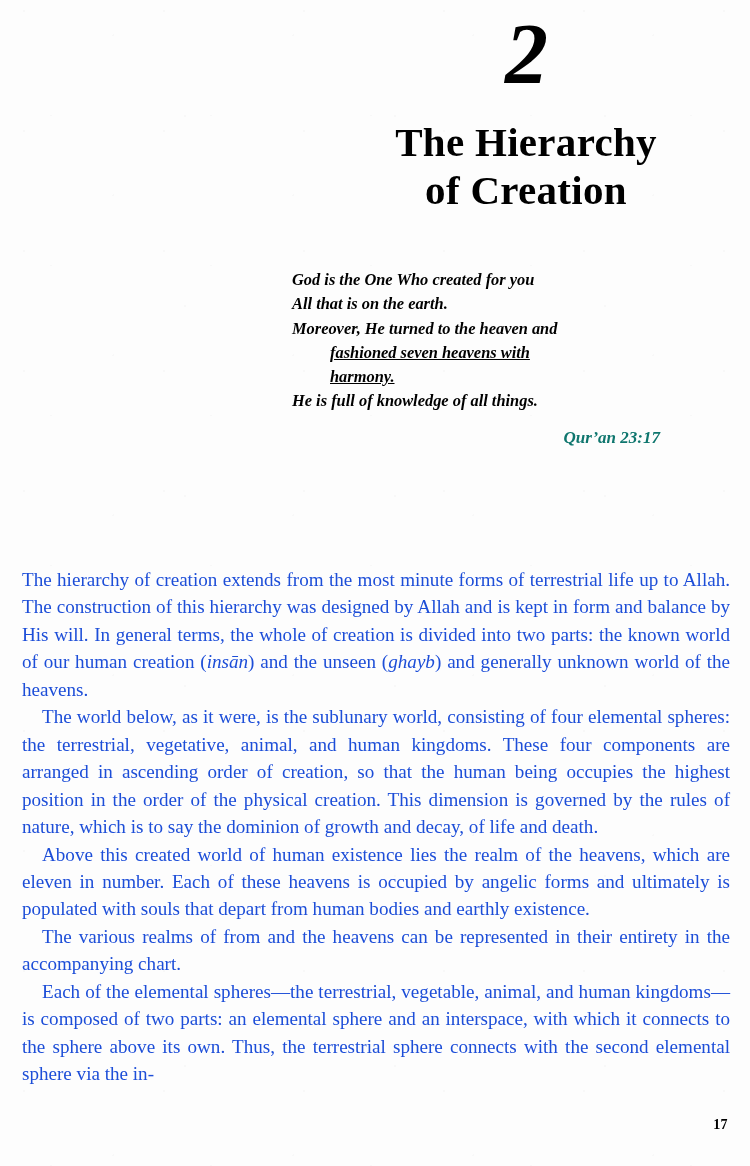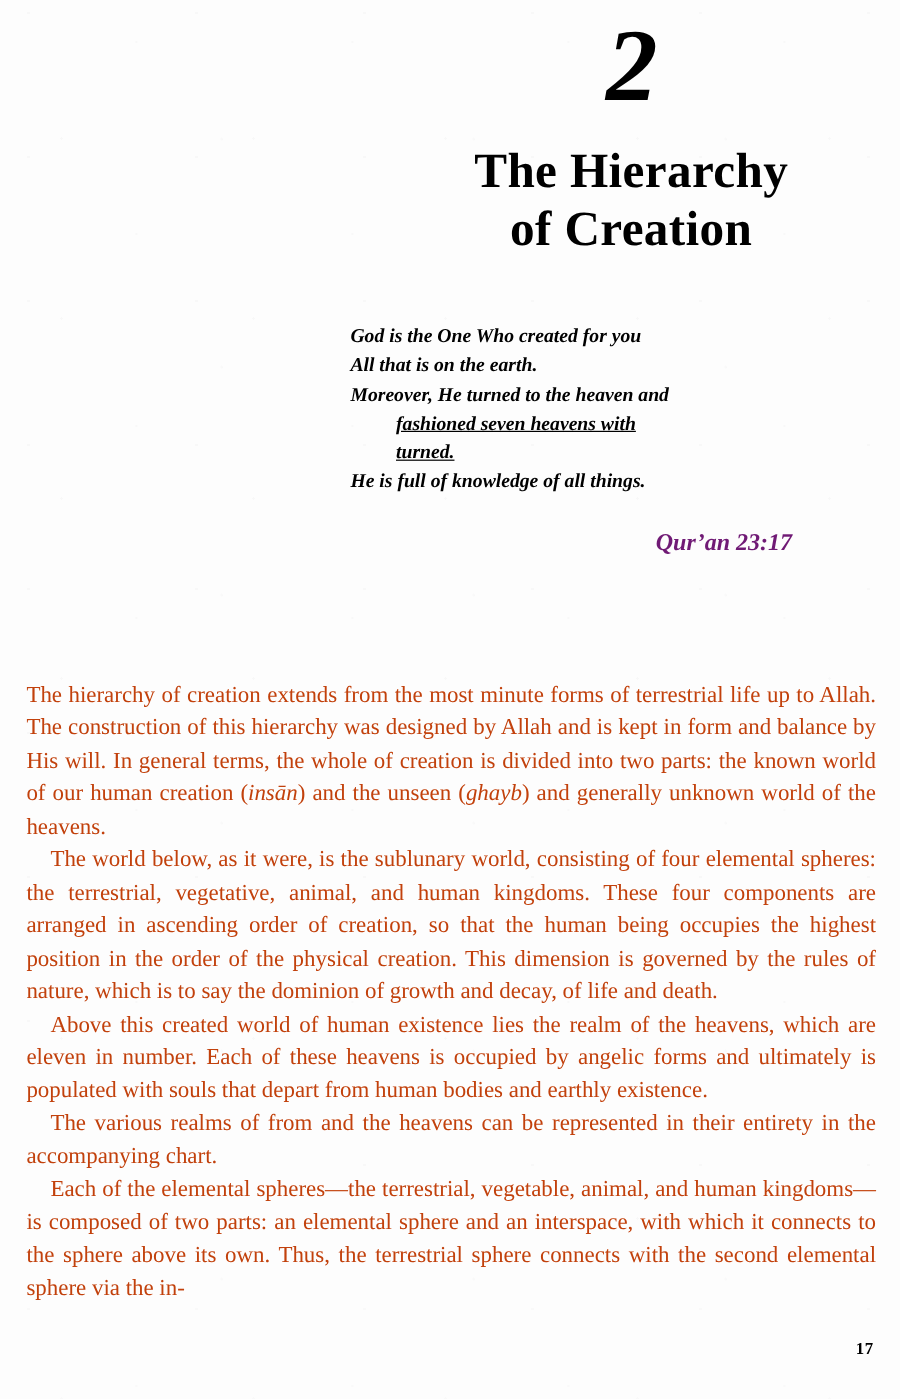--- a/index.html
+++ b/index.html
@@ -79,37 +79,36 @@
   }
 
   .epigraph-cite {
     position: absolute;
     left: 292px;
     top: 428px;
     width: 368px;
     text-align: right;
     font-weight: 700;
     font-style: italic;
-    font-size: 20px;
-    color: #701a75;
-    margin-top: 13px;
+    font-size: 17px;
+    color: #0f766e;
   }
 
   
 
   .body-text {
     position: absolute;
     left: 22px;
     top: 566px;
     width: 708px;
     font-size: 19.1px;
     line-height: 27.45px;
     text-align: justify;
     text-justify: inter-word;
-    color: #c2410c;
+    color: #1d4ed8;
     hyphens: none;
   }
 
   .body-text p {
     margin: 0;
     text-indent: 20px;
   }
 
   .body-text p.first {
     text-indent: 0;
@@ -162,21 +161,21 @@
       <span class="tline">The Hierarchy</span>
       <span class="tline">of Creation</span>
     </div>
   </div>
 
   <div class="epigraph">
       <span class="eline">God is the One Who created for you</span>
       <span class="eline">All that is on the earth.</span>
       <span class="eline">Moreover, He turned to the heaven and</span>
       <span class="eline indent">fashioned seven heavens with</span>
-      <span class="eline indent">turned.</span>
+      <span class="eline indent">harmony.</span>
       <span class="eline">He is full of knowledge of all things.</span>
     </div>
 
   <div class="epigraph-cite">Qur’an 23:17</div>
 
   <div class="body-text">
       <p class="first">The hierarchy of creation extends from the most minute forms of terrestrial life up to Allah. The construction of this hierarchy was designed by Allah and is kept in form and balance by His will. In general terms, the whole of creation is divided into two parts: the known world of our human creation (<i>insān</i>) and the unseen (<i>ghayb</i>) and generally unknown world of the heavens.</p>
       <p>The world below, as it were, is the sublunary world, consisting of four elemental spheres: the terrestrial, vegetative, animal, and human kingdoms. These four components are arranged in ascending order of creation, so that the human being occupies the highest position in the order of the physical creation. This dimension is governed by the rules of nature, which is to say the dominion of growth and decay, of life and death.</p>
       <p>Above this created world of human existence lies the realm of the heavens, which are eleven in number. Each of these heavens is occupied by angelic forms and ultimately is populated with souls that depart from human bodies and earthly existence.</p>
       <p>The various realms of from and the heavens can be represented in their entirety in the accompanying chart.</p>

